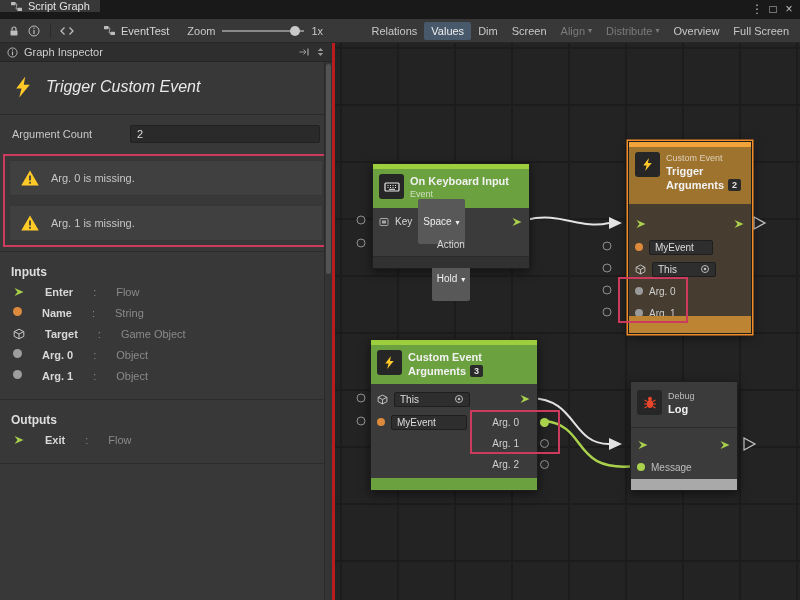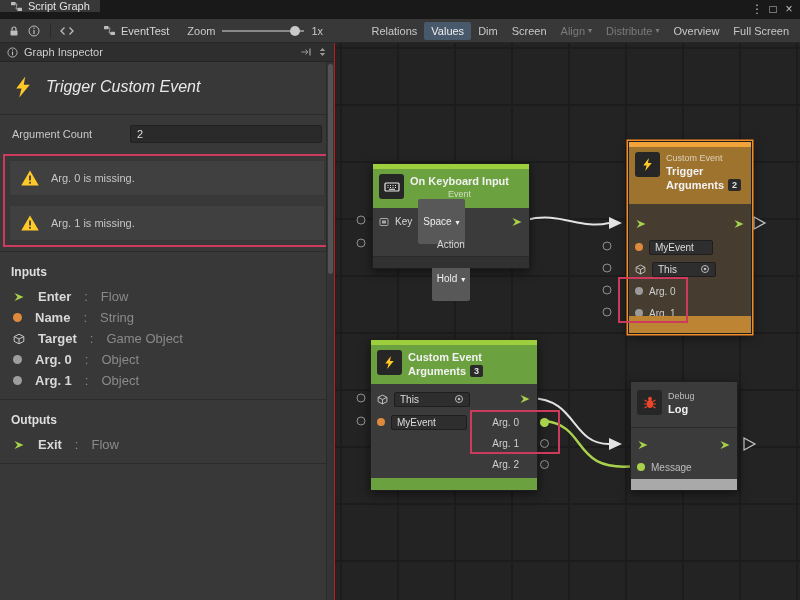--- a/index.html
+++ b/index.html
@@ -20,33 +20,33 @@
   .zoomwrap { display:flex; align-items:center; margin-left:18px; }
   .zoom-track { width:82px; height:2px; background:#8a8a8a; position:relative; margin:0 7px; }
   .zoom-knob { position:absolute; right:4px; top:-4px; width:10px; height:10px; border-radius:50%; background:#c9c9c9; }
   .tb-right { margin-left:auto; display:flex; align-items:center; height:100%; }
   .tb-btn { padding:3px 7px; border-radius:2px; display:flex; align-items:center; gap:3px; white-space:nowrap; }
   .tb-btn.active { background:#47596A; color:#eee; }
   .tb-btn.disabled { color:#7b7b7b; }
   .chev { font-size:8px; line-height:8px; }
 
   
-  .inspector { position:absolute; left:0; top:43px; width:335px; height:557px; background:#383838; border-right:1px solid #b91c1c; }
+  .inspector { position:absolute; left:0; top:43px; width:335px; height:557px; background:#383838; border-right:3px solid #b91c1c; }
   .gi-bar { height:19px; background:#2e2e2e; border-bottom:1px solid #242424; display:flex; align-items:center; gap:6px; padding:0 7px; font-size:11px; color:#cfcfcf; }
   .gi-icons { margin-left:auto; display:flex; align-items:center; gap:6px; }
   .unit-head { display:flex; align-items:center; gap:11px; padding:13px 11px 15px; border-bottom:1px solid #2b2b2b; }
   .unit-title { font-size:16px; color:#e8e8e8;font-style:italic; }
   .field-row { display:flex; align-items:center; padding:10px 12px 5px 12px; }
   .field-label { width:118px; font-size:11px; color:#c8c8c8; }
   .tfield { flex:1; height:18px; background:#2a2a2a; border:1px solid #212121; border-radius:2px; color:#dcdcdc; font-size:11px; padding:0 6px; font-family:"Liberation Sans", sans-serif; }
   .warn-outline { margin:6px 3px 4px 3px; border:2px solid #cc3a5e; padding:4px; display:flex; flex-direction:column; gap:9px; }
   .warn { background:#404040; border:1px solid #363636; display:flex; align-items:center; gap:11px; padding:8px 10px; font-size:11px; color:#c6c6c6; min-height:33px; }
   .psection { border-top:1px solid #2c2c2c; padding:6px 0 8px 0; }
   .phead { font-weight:bold; font-size:12px; color:#dedede; padding:7px 11px 7px; }
-  .pitem { display:flex; align-items:center; gap:13px; padding:0 13px; height:21px; font-size:13px; }
+  .pitem { display:flex; align-items:flex-start; gap:20px; padding:0 13px; height:21px; font-size:11px; }
   .pname { color:#d8d8d8; font-weight:bold; }
   .psep, .ptype { color:#8a8a8a; }
   .dot8 { width:9px; height:9px; border-radius:50%; display:inline-block; flex:0 0 auto; }
   .scrolltrack { position:absolute; right:0; top:19px; bottom:0; width:8px; background:#343434; border-left:1px solid #2a2a2a; }
   .scrollthumb { position:absolute; top:2px; left:1px; width:5px; height:210px; background:#535353; border-radius:3px; }
 
   
   .graph { position:absolute; left:335px; top:43px; width:465px; height:557px;
     background-color:#232323;
     background-image:linear-gradient(to right,#1c1c1c 2px,transparent 2px),linear-gradient(to bottom,#1c1c1c 2px,transparent 2px);
@@ -273,21 +273,21 @@
     <polygon points="274,174 287,180 274,186" fill="#e3e3e3"></polygon>
     <path d="M196,355 C242,356 236,401 274,401" stroke="#e3e3e3" stroke-width="2" fill="none"></path>
     <polygon points="274,395 287,401 274,407" fill="#e3e3e3"></polygon>
     <path d="M211,378 C254,384 236,430 301,423" stroke="#a9d14c" stroke-width="2.5" fill="none"></path>
     <polygon points="419,174 430,180 419,186" fill="none" stroke="#c8c8c8" stroke-width="1.2"></polygon>
     <polygon points="409,395 420,401 409,407" fill="none" stroke="#c8c8c8" stroke-width="1.2"></polygon>
   </svg>
 
   <div class="node" style="left:37px;top:120px;width:158px;height:106px;">
     <div class="strip" style="background:#9DCE3E"></div>
-    <div class="nhead" style="background:#6CA13F;height:39px;text-align:center;">
+    <div class="nhead" style="background:#6CA13F;height:39px;">
       <span class="icon-sq">
         <svg width="16" height="16" viewBox="0 0 16 16">
             <rect x="1" y="4" width="14" height="8" rx="1" fill="none" stroke="#eaeaea" stroke-width="1.2"></rect>
             <path d="M3.5 6.5 h1 M6 6.5 h1 M8.5 6.5 h1 M11 6.5 h1 M3.5 8.5 h1 M6 8.5 h1 M8.5 8.5 h1 M11 8.5 h1 M5 10.3 h6" stroke="#eaeaea" stroke-width="1"></path>
           </svg>
       </span>
       <span>
         <span class="ntitle" style="display:block">On Keyboard Input</span>
         <span class="nkind" style="display:block">Event</span>
       </span>

